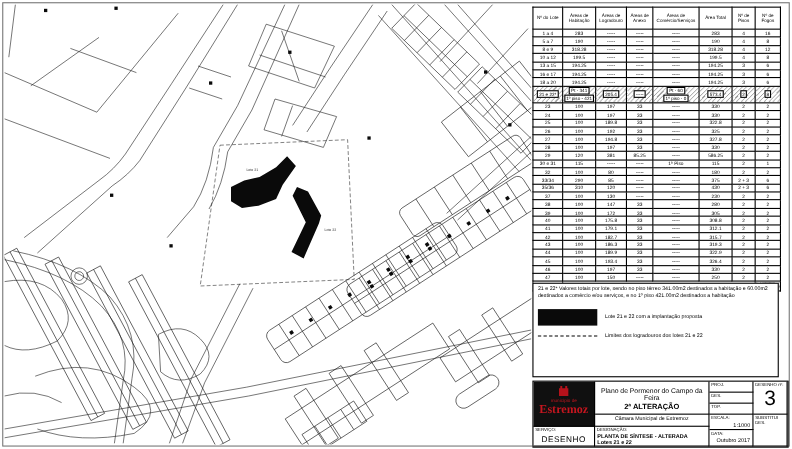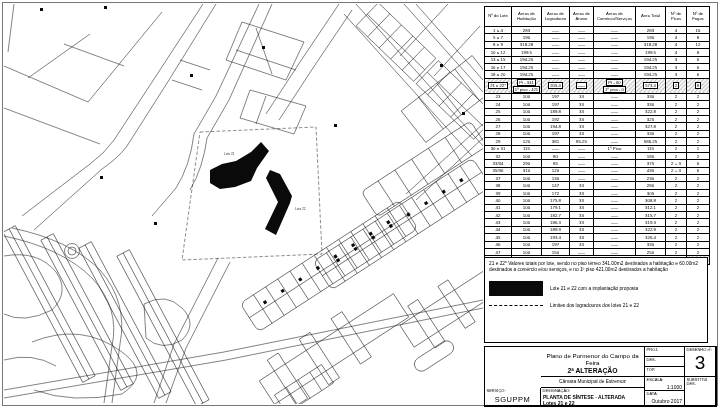--- a/index.html
+++ b/index.html
@@ -595,23 +595,28 @@
     <div class="legend-swatch"></div>
     <div class="legend-label">Lote 21 e 22 com a implantação proposta</div>
   </div>
   <div class="legend-item">
     <div class="legend-dash"></div>
     <div class="legend-label">Limites dos logradouros dos lotes 21 e 22</div>
   </div>
 </div>
 
 <div id="titleblock" class="panel">
+  <div class="cell" id="logo">
+    <div class="shield"></div>
+    <div class="muni">município de</div>
+    <div class="city">Estremoz</div>
+  </div>
   <div class="cell" id="servico">
     <div class="lbl">SERVIÇO:</div>
-    <div class="val">SGUPPM</div>
+    <div class="val">DESENHO</div>
   </div>
   <div class="cell" id="titlecell">
     <div class="t1">Plano de Pormenor do Campo da Feira</div>
     <div class="t2">2ª ALTERAÇÃO</div>
   </div>
   <div class="cell" id="subtitlecell">
     <div class="s">Câmara Municipal de Estremoz</div>
   </div>
   <div class="cell" id="designacao">
     <div class="lbl">DESIGNAÇÃO:</div>

